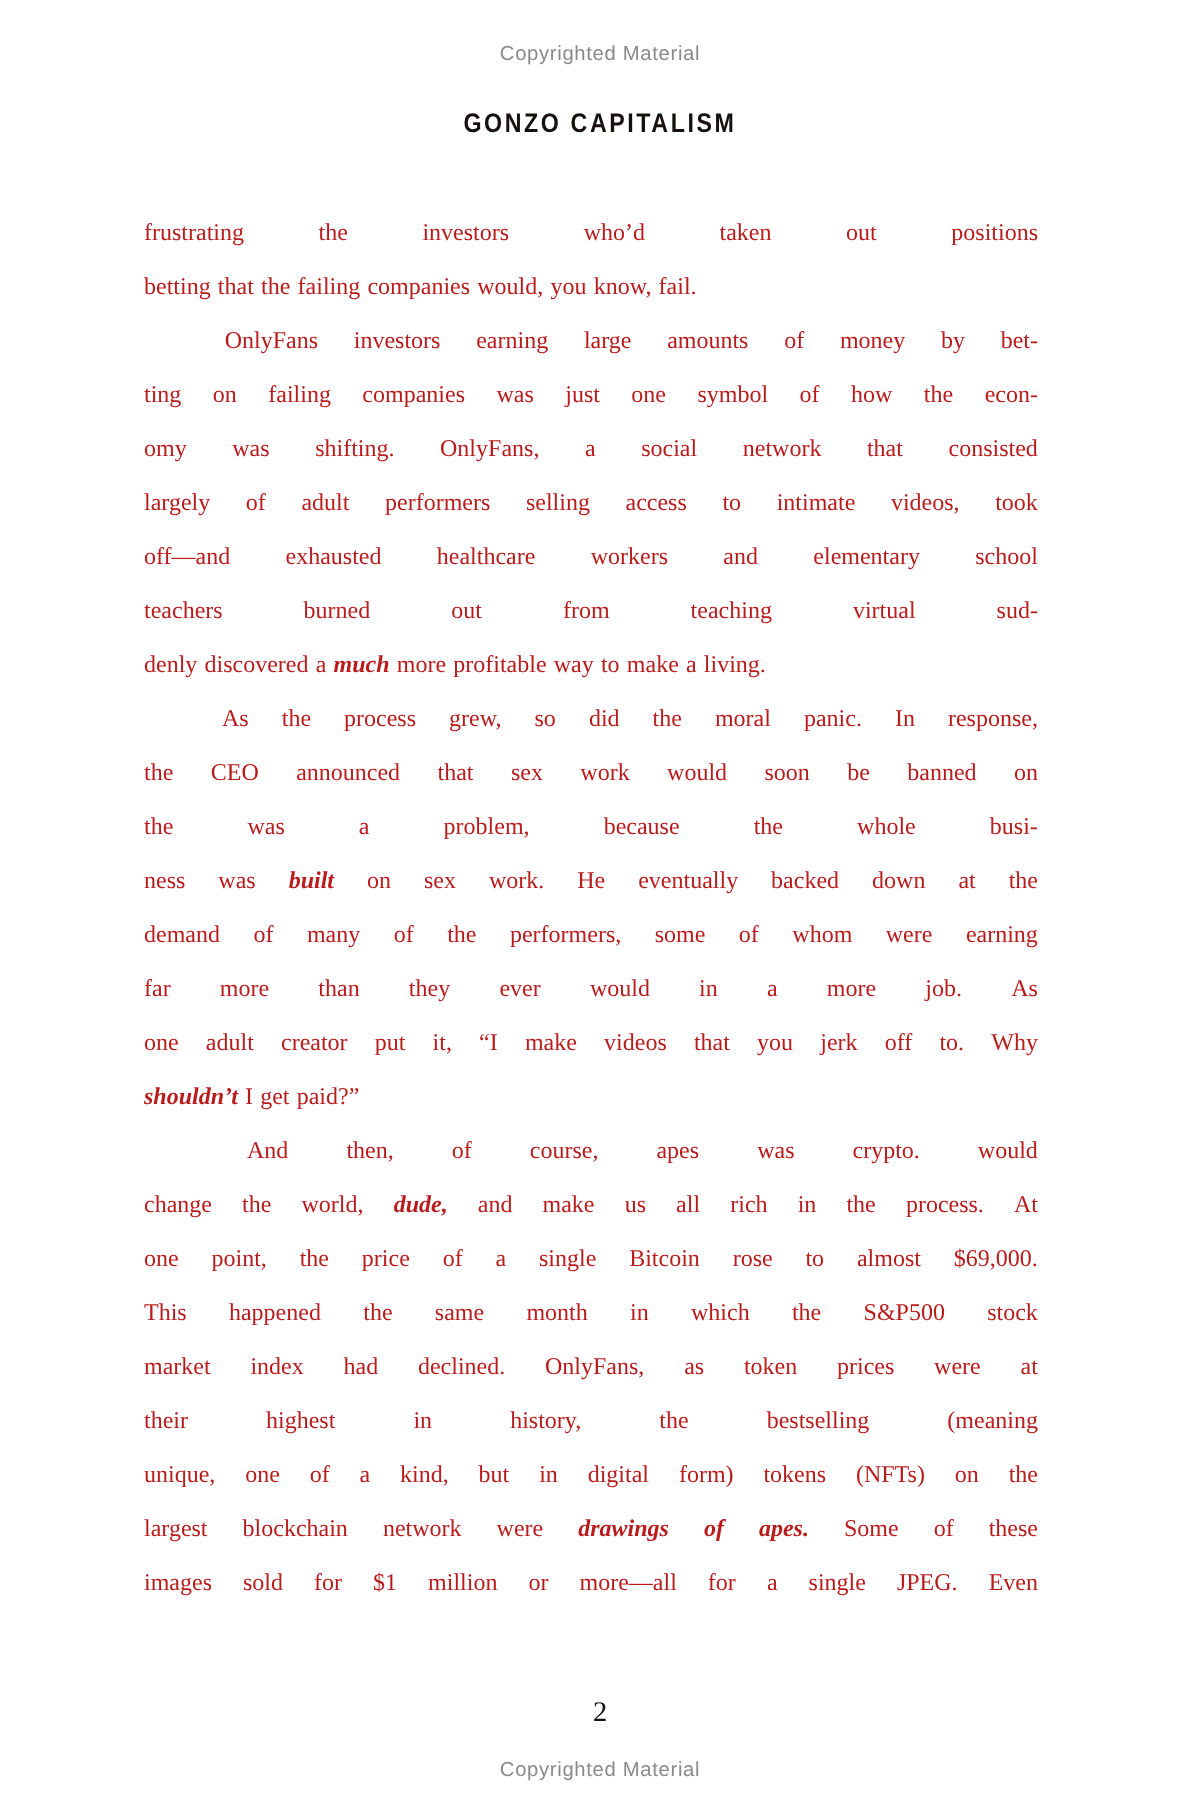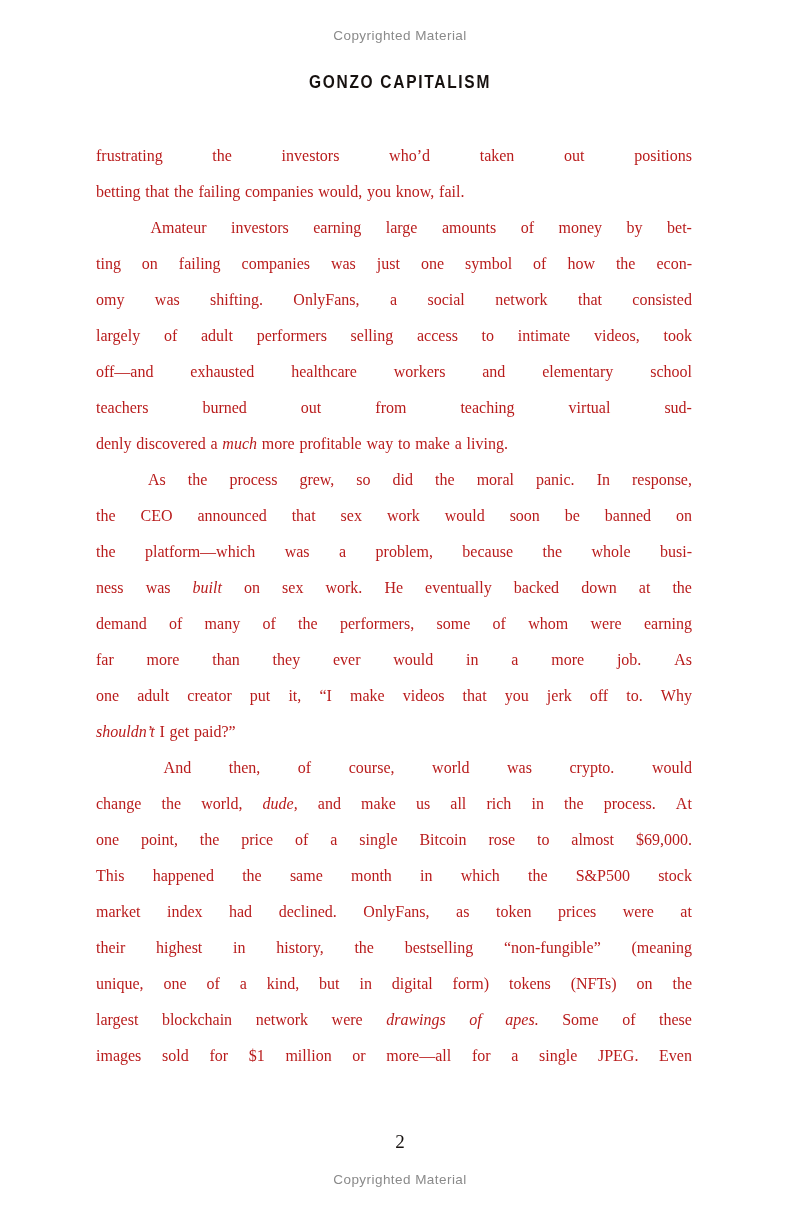--- a/index.html
+++ b/index.html
@@ -82,21 +82,21 @@
   }
 
   
   .line .indent {
     display: inline-block;
     width: 30px;
     flex: 0 0 30px;
   }
 
   .w { display: inline-block; }
-  .w em { font-style: italic; }
+  .w em { font-style: italic; font-weight: bold; }
 
   
   .folio {
     position: absolute;
     left: 0;
     top: 1131px;
     width: 800px;
     text-align: center;
     font-family: "Liberation Serif", "DejaVu Serif", serif;
     font-size: 19px;
@@ -131,21 +131,21 @@
           <span class="w">companies</span>
           <span class="w">would,</span>
           <span class="w">you</span>
           <span class="w">know,</span>
           <span class="w">fail.</span>
         </div>
       </div>
       <div>
         <div class="line justify">
           <span class="indent"></span>
-          <span class="w">Amateur</span>
+          <span class="w">OnlyFans</span>
           <span class="w">investors</span>
           <span class="w">earning</span>
           <span class="w">large</span>
           <span class="w">amounts</span>
           <span class="w">of</span>
           <span class="w">money</span>
           <span class="w">by</span>
           <span class="w">bet-</span>
         </div>
         <div class="line justify">
@@ -240,21 +240,20 @@
           <span class="w">sex</span>
           <span class="w">work</span>
           <span class="w">would</span>
           <span class="w">soon</span>
           <span class="w">be</span>
           <span class="w">banned</span>
           <span class="w">on</span>
         </div>
         <div class="line justify">
           <span class="w">the</span>
-          <span class="w">platform—which</span>
           <span class="w">was</span>
           <span class="w">a</span>
           <span class="w">problem,</span>
           <span class="w">because</span>
           <span class="w">the</span>
           <span class="w">whole</span>
           <span class="w">busi-</span>
         </div>
         <div class="line justify">
           <span class="w">ness</span>
@@ -319,21 +318,21 @@
           <span class="w">paid?”</span>
         </div>
       </div>
       <div>
         <div class="line justify">
           <span class="indent"></span>
           <span class="w">And</span>
           <span class="w">then,</span>
           <span class="w">of</span>
           <span class="w">course,</span>
-          <span class="w">world</span>
+          <span class="w">apes</span>
           <span class="w">was</span>
           <span class="w">crypto.</span>
           <span class="w">would</span>
         </div>
         <div class="line justify">
           <span class="w">change</span>
           <span class="w">the</span>
           <span class="w">world,</span>
           <span class="w"><em>dude,</em></span>
           <span class="w">and</span>
@@ -384,21 +383,20 @@
           <span class="w">were</span>
           <span class="w">at</span>
         </div>
         <div class="line justify">
           <span class="w">their</span>
           <span class="w">highest</span>
           <span class="w">in</span>
           <span class="w">history,</span>
           <span class="w">the</span>
           <span class="w">bestselling</span>
-          <span class="w">“non-fungible”</span>
           <span class="w">(meaning</span>
         </div>
         <div class="line justify">
           <span class="w">unique,</span>
           <span class="w">one</span>
           <span class="w">of</span>
           <span class="w">a</span>
           <span class="w">kind,</span>
           <span class="w">but</span>
           <span class="w">in</span>

